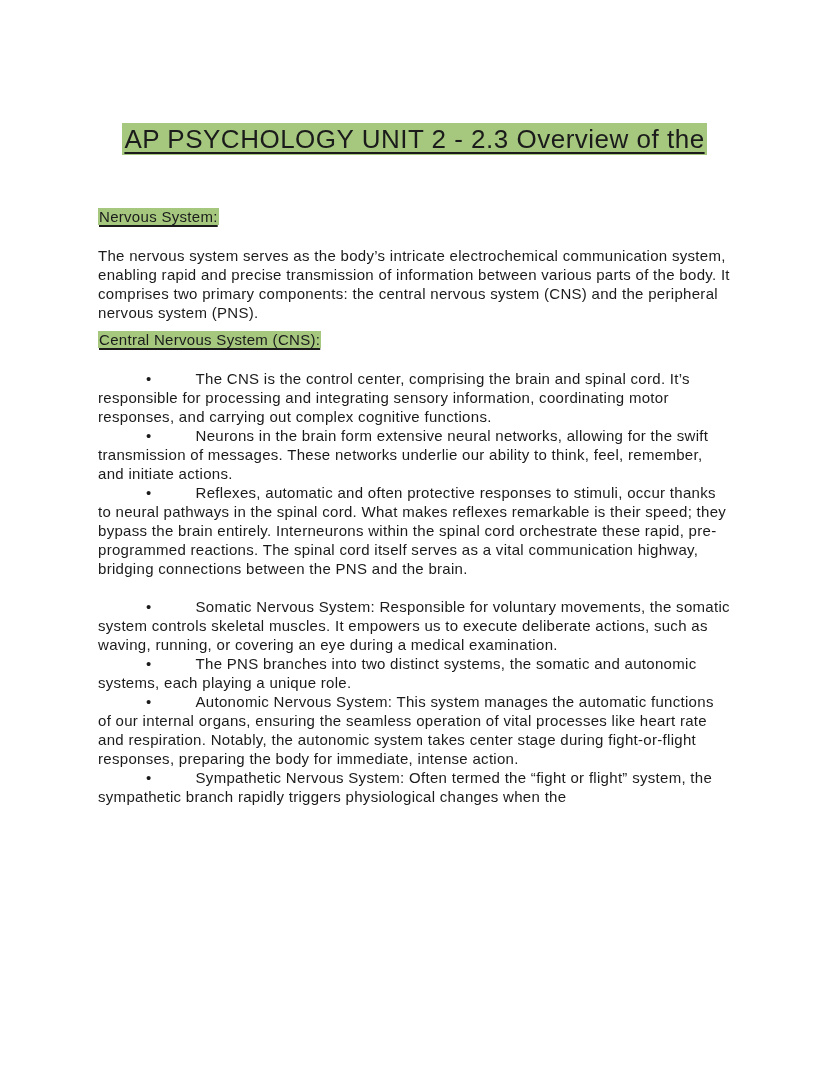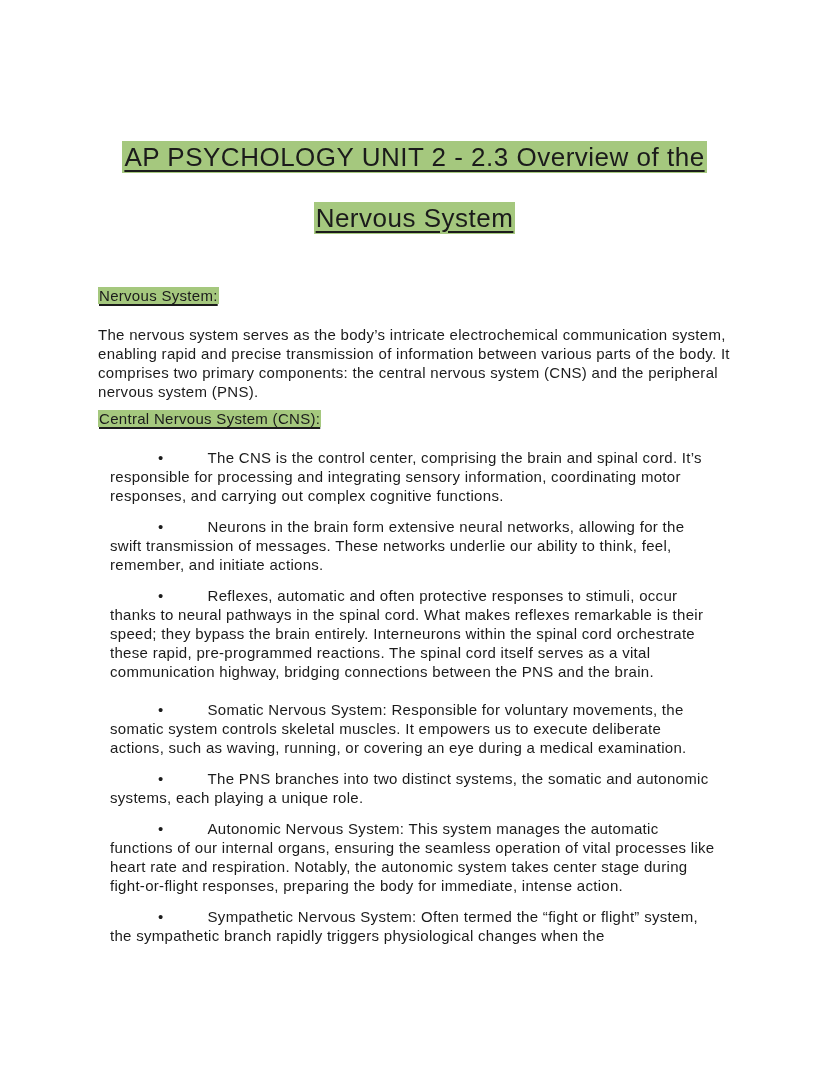--- a/index.html
+++ b/index.html
@@ -25,21 +25,20 @@
   .doc-title {
     margin: 0 0 46px 0;
     text-align: center;
     font-size: 26px;
     font-weight: 500;
     letter-spacing: 0.5px;
     line-height: 43px;
   }
   .title-line {
     display: block;
-    margin-top: 18px;
   }
   .hl {
     background: #a5c87e;
     text-decoration: underline;
     text-decoration-thickness: 2px;
     text-underline-offset: 4px;
     padding: 1px 2px;
   }
   
   .doc-body {
@@ -59,39 +58,38 @@
     text-underline-offset: 3px;
     padding: 0 1px;
   }
   .paragraph {
     margin: 0 0 2px 0;
   }
   .bullet-list {
     margin: 0 0 19px 0;
   }
   .bullet-item {
-    margin: 12px;
+    margin: 0;
     text-indent: 48px;
   }
   .bullet-glyph {
     display: inline;
   }
   .bullet-gap {
     display: inline-block;
     width: 44px;
   }
 </style>
 </head>
 <body>
 
 <div class="page">
 
   <h1 class="doc-title">
     <span class="title-line"><span class="hl">AP PSYCHOLOGY UNIT 2 - 2.3 Overview of the</span></span>
-    <span class="title-line"><span class="hl">Nervous System</span></span>
   </h1>
 
   <div class="doc-body">
 
     <h2 class="section-heading"><span class="hl">Nervous System:</span></h2>
 
     <p class="paragraph">The nervous system serves as the body’s intricate electrochemical communication system, enabling rapid and precise transmission of information between various parts of the body. It comprises two primary components: the central nervous system (CNS) and the peripheral nervous system (PNS).</p>
 
     <h2 class="section-heading"><span class="hl">Central Nervous System (CNS):</span></h2>
 

